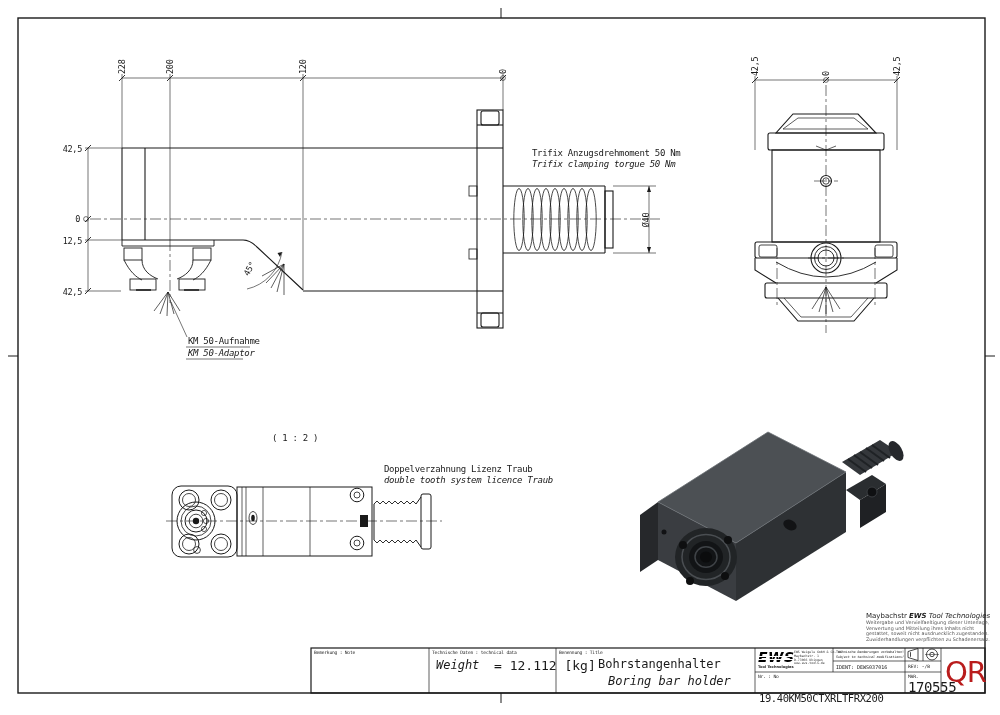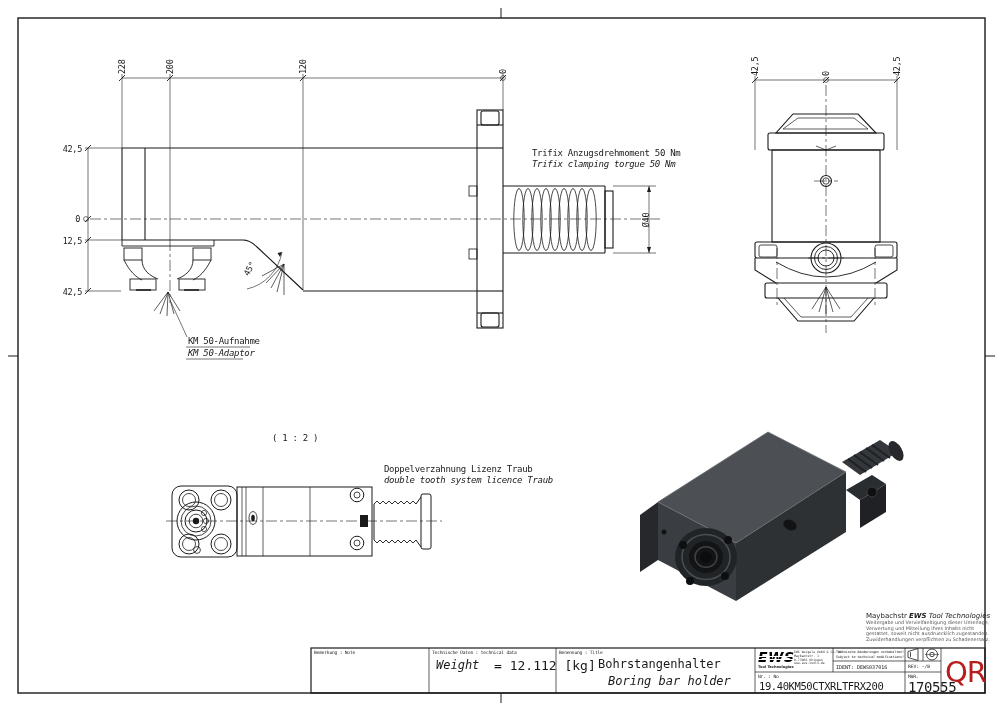--- a/index.html
+++ b/index.html
@@ -8,21 +8,21 @@
   svg{position:absolute;left:0;top:0;}
   svg text{font-family:"DejaVu Sans Mono", monospace;fill:#1a1a1a;}
   .t9{font-size:9px;letter-spacing:-0.3px;}
   .t8{font-size:8.5px;letter-spacing:-0.3px;}
   .it{font-style:italic;}
   .abs{position:absolute;}
   .hdr{font-size:4.6px;color:#222;letter-spacing:-0.2px;white-space:nowrap;}
   .tiny{font-size:3.4px;color:#222;letter-spacing:-0.1px;white-space:nowrap;line-height:4.6px;}
   .addr{font-size:3.2px;color:#333;line-height:3.8px;white-space:nowrap;}
   .big-title{font-size:12px;white-space:nowrap;}
-  .partno{font-size:10.5px;letter-spacing:-0.4px;white-space:nowrap;}
+  .partno{font-size:10.5px;letter-spacing:-0.4px;white-space:nowrap;margin-top:12px;}
   .copyright1{font-family:"DejaVu Sans",sans-serif;font-size:7px;white-space:nowrap;}
   .copyright1 b{font-style:italic;}
   .copyright1 .rest{font-style:italic;}
   .copysmall{font-family:"DejaVu Sans",sans-serif;font-size:4.8px;color:#555;line-height:5.5px;white-space:nowrap;}
   .qr-big{font-family:"DejaVu Sans",sans-serif;font-size:29px;font-weight:400;letter-spacing:-1px;color:#b91c1c;}
   .ews-logo{font-family:"DejaVu Sans",sans-serif;font-size:14px;font-weight:bold;font-style:italic;
             letter-spacing:0.5px;color:#000;position:relative;line-height:13px;}
   .ews-stripe{position:absolute;left:-2px;width:40px;height:1px;background:#fff;}
   .ews-sub{font-family:"DejaVu Sans",sans-serif;font-size:3.6px;font-weight:bold;white-space:nowrap;}
   .wlabel{font-size:12px;font-style:italic;}

